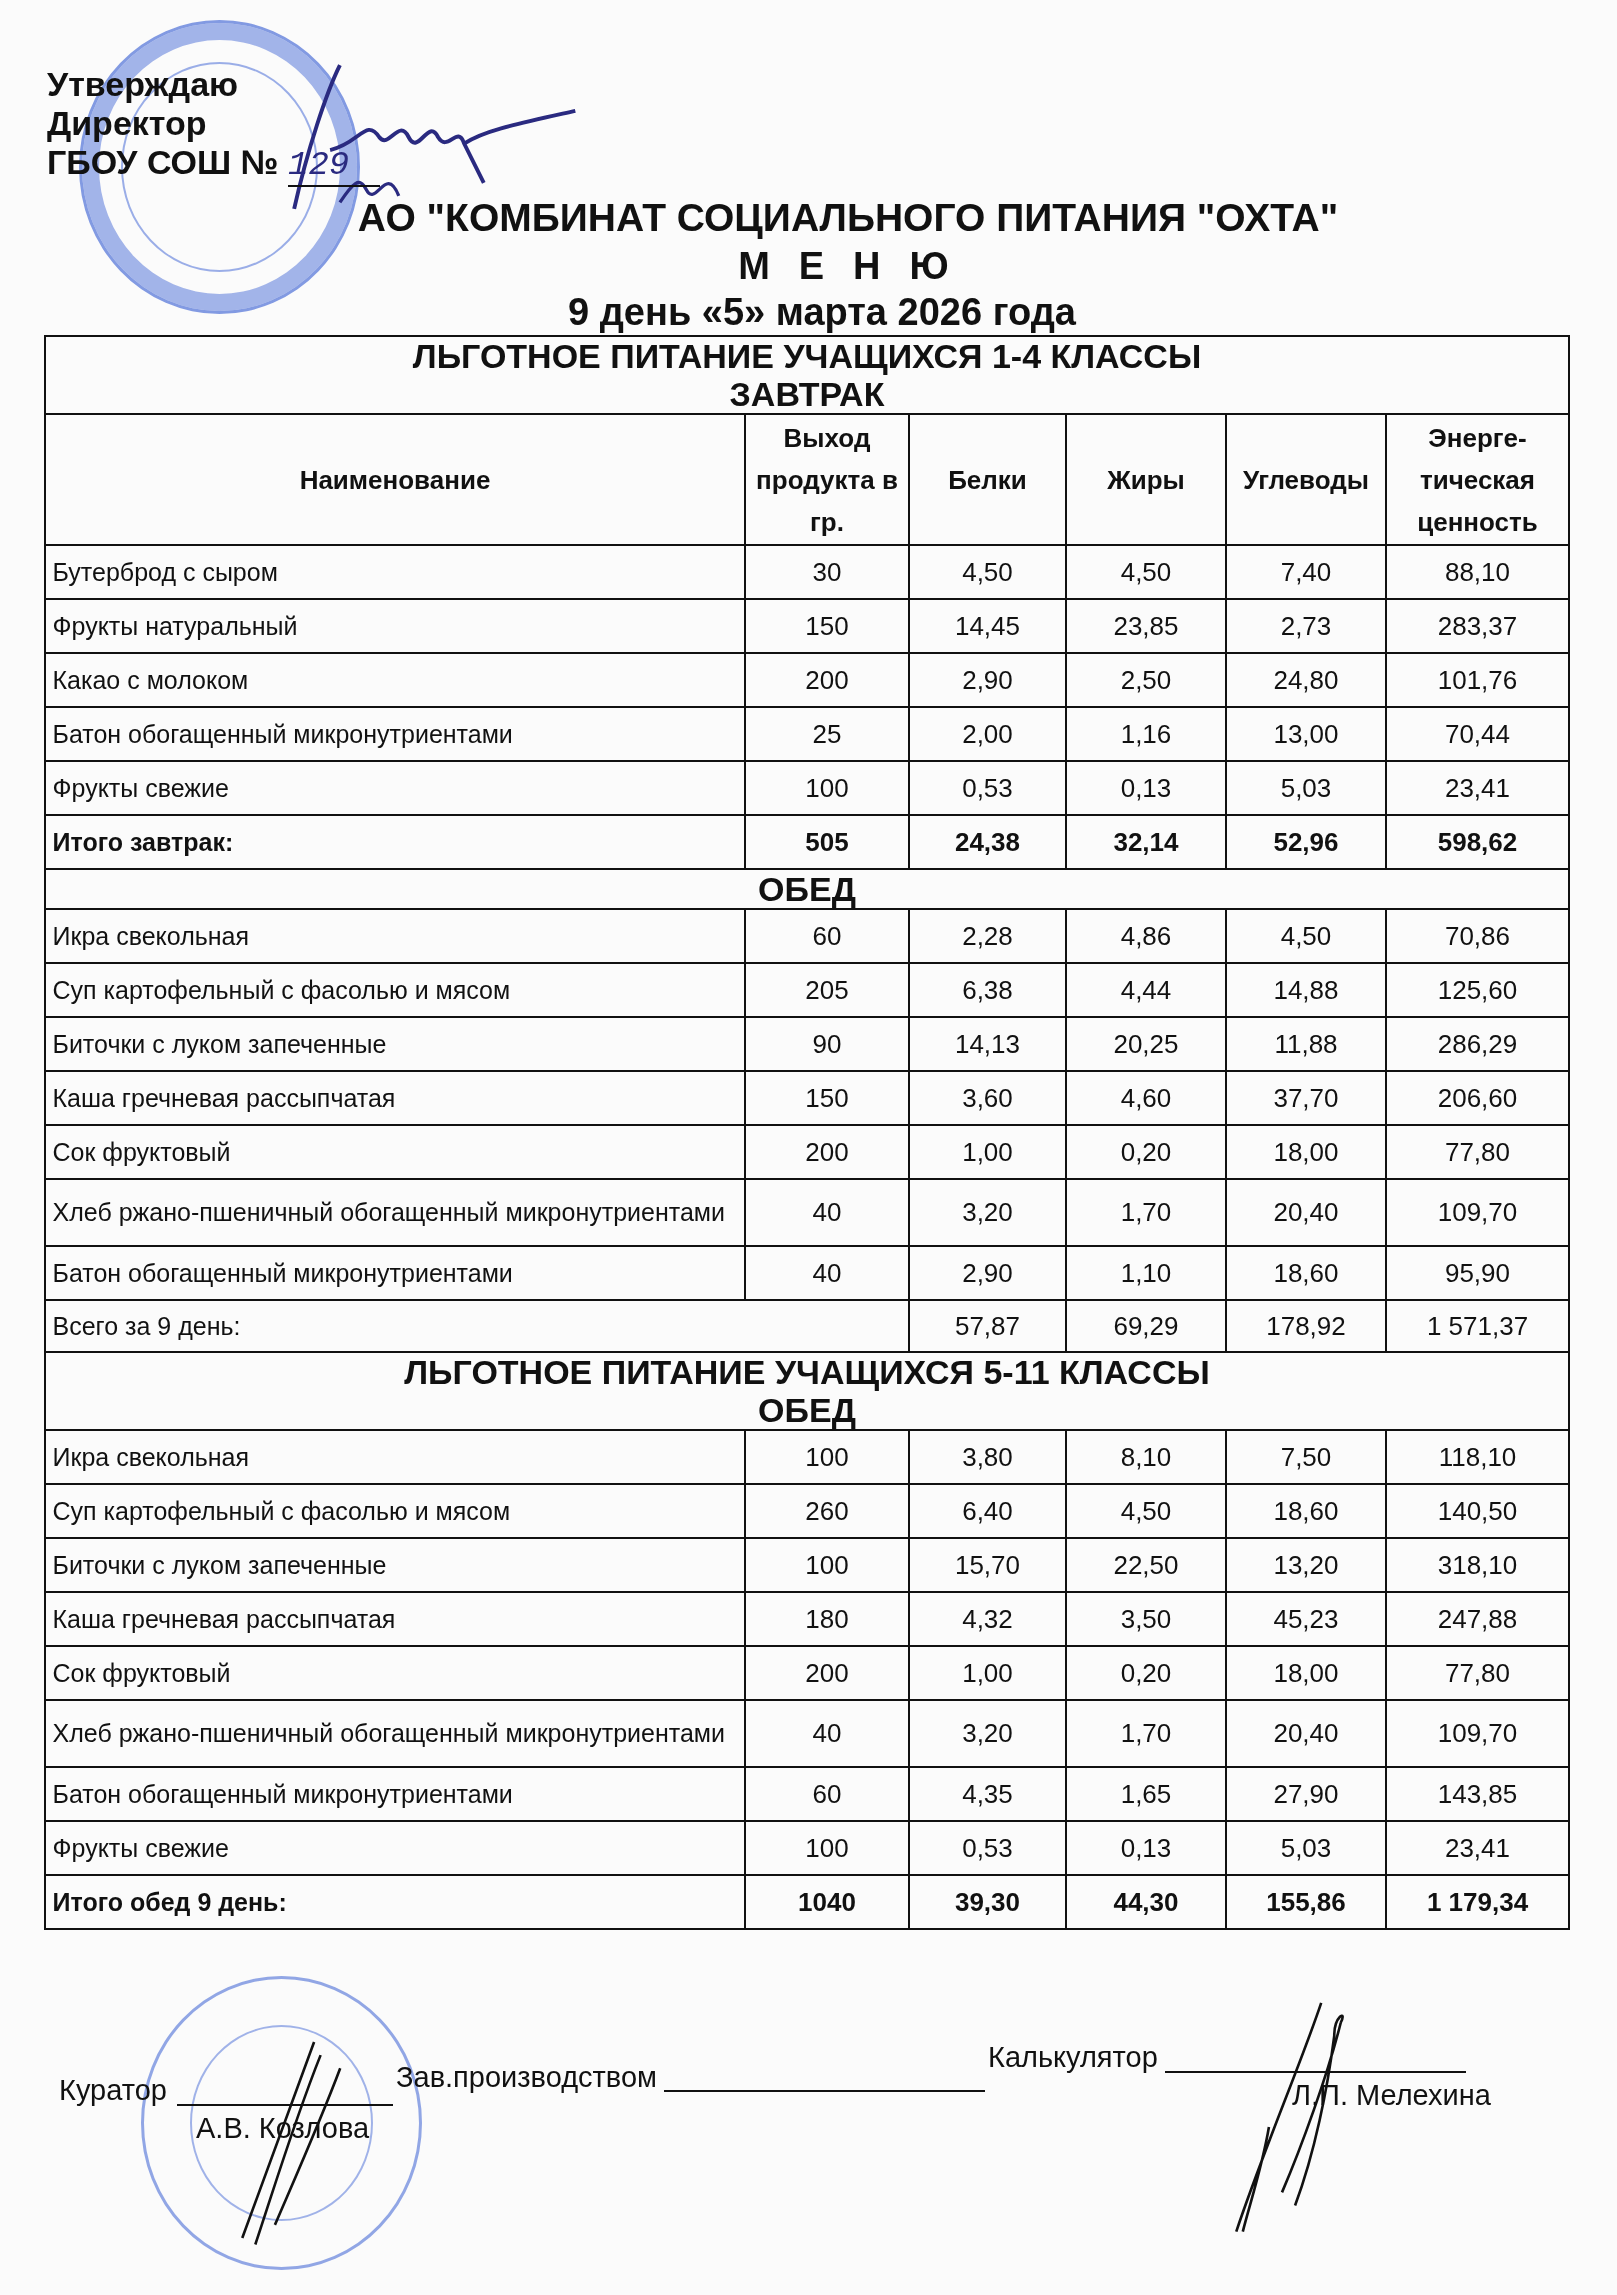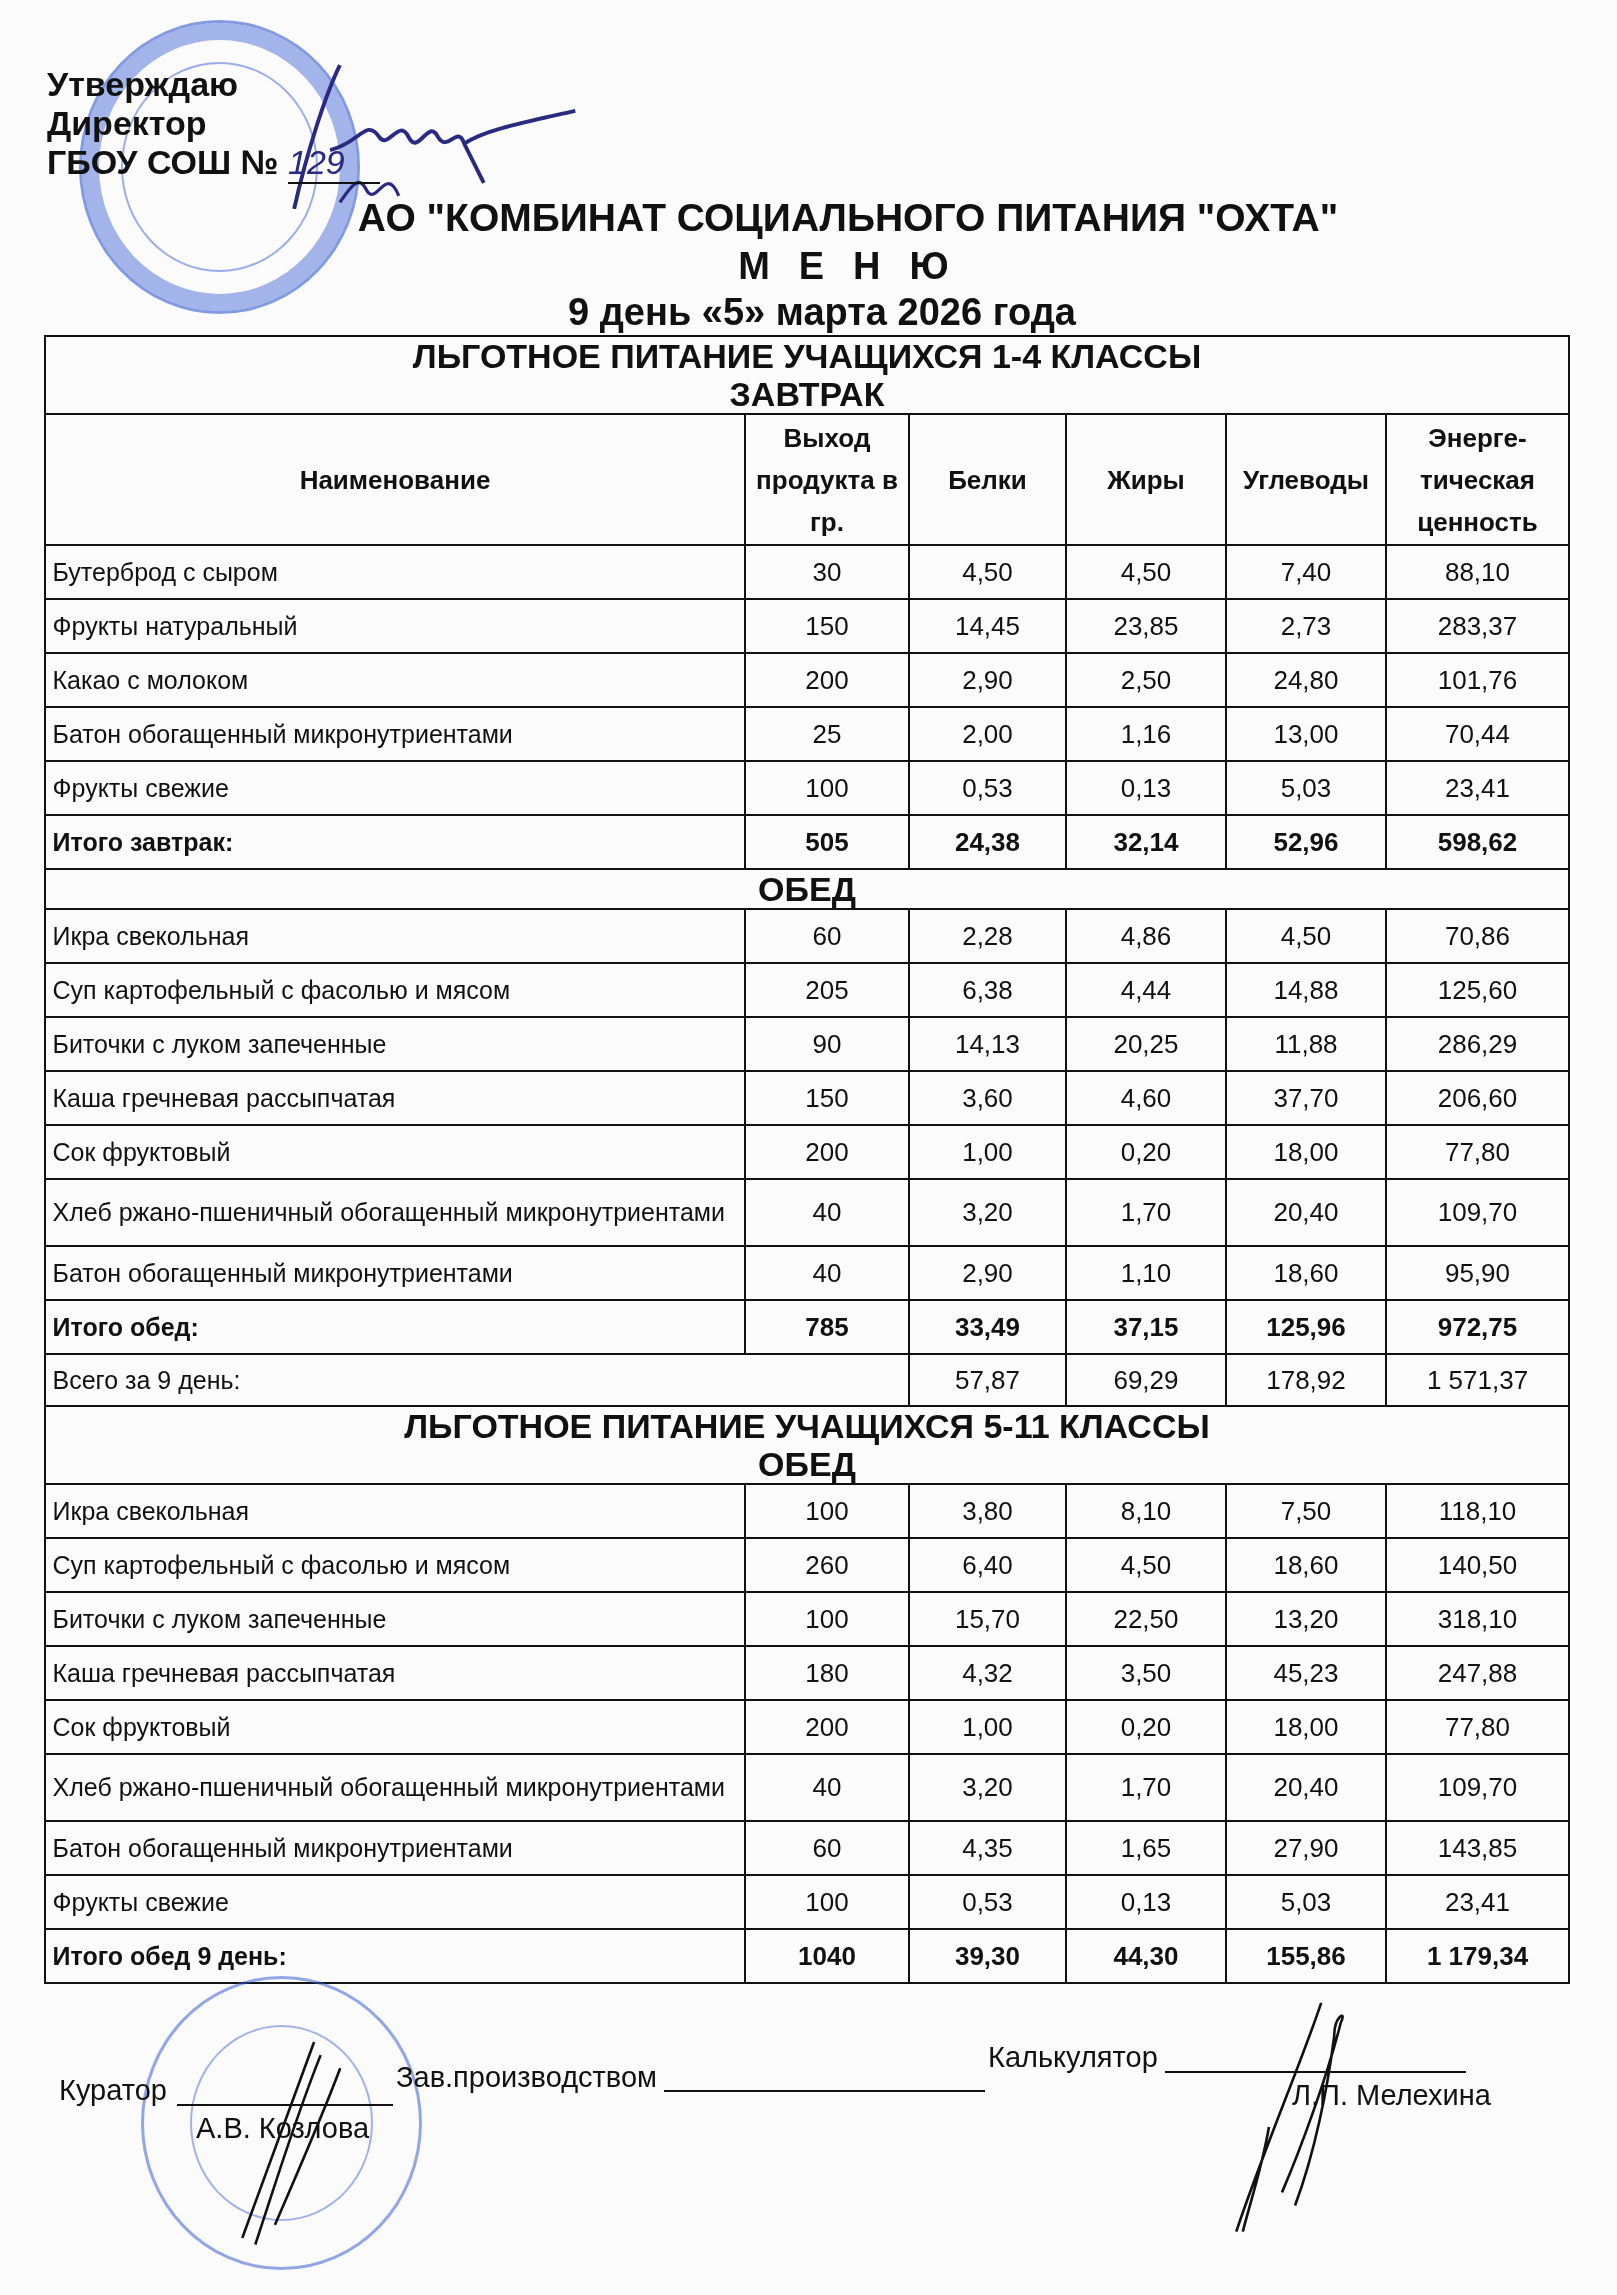--- a/index.html
+++ b/index.html
@@ -65,21 +65,21 @@
 <svg class="sig" style="left:268px;top:52px" width="340" height="170" viewBox="0 0 520 260">
   <path d="M40 240 C60 150, 90 60, 110 20 M95 150 C140 140, 150 100, 170 130 C185 150, 200 100, 215 130 C230 160, 245 100, 260 130 C275 155, 290 110, 300 140 L 330 200 M300 140 C330 120, 380 110, 470 90" stroke="#2a2a80" stroke-width="6" fill="none"></path>
   <path d="M110 230 C130 200, 140 190, 150 210 C165 240, 180 170, 200 220" stroke="#2a2a80" stroke-width="5" fill="none"></path>
 </svg>
 
 <div class="approve">
   <div>Утверждаю</div>
   <div>Директор</div>
   <div>
     <span>ГБОУ СОШ №</span>
-    <span class="num-line" style="font-family:Liberation Sans, sans-serif;font-style:italic;font-weight:normal;color:#2a2a80;">129</span>
+    <span class="num-line" style="font-family:Liberation Mono, monospace;font-style:italic;font-weight:normal;color:#2a2a80;">129</span>
   </div>
 </div>
 
 <div class="titles org">АО "КОМБИНАТ СОЦИАЛЬНОГО ПИТАНИЯ "ОХТА"</div>
 <div class="titles menu">М Е Н Ю</div>
 <div class="titles date">9  день  «5» марта    2026 года</div>
 
 <table class="menu-table">
   <colgroup>
     <col style="width:700px">
@@ -204,28 +204,20 @@
         <td class="num">109,70</td>
       </tr>
       <tr class="item">
         <td class="name">Батон обогащенный микронутриентами</td>
         <td class="num">40</td>
         <td class="num">2,90</td>
         <td class="num">1,10</td>
         <td class="num">18,60</td>
         <td class="num">95,90</td>
       </tr>
-      <tr class="total">
-        <td class="name">Итого обед:</td>
-        <td class="num">785</td>
-        <td class="num">33,49</td>
-        <td class="num">37,15</td>
-        <td class="num">125,96</td>
-        <td class="num">972,75</td>
-      </tr>
       <tr class="grand">
         <td class="name" colspan="2">Всего за 9 день:</td>
         <td class="num">57,87</td>
         <td class="num">69,29</td>
         <td class="num">178,92</td>
         <td class="num">1 571,37</td>
       </tr>
       <tr class="section">
         <td colspan="6">
           <div>ЛЬГОТНОЕ ПИТАНИЕ УЧАЩИХСЯ  5-11 КЛАССЫ</div>

